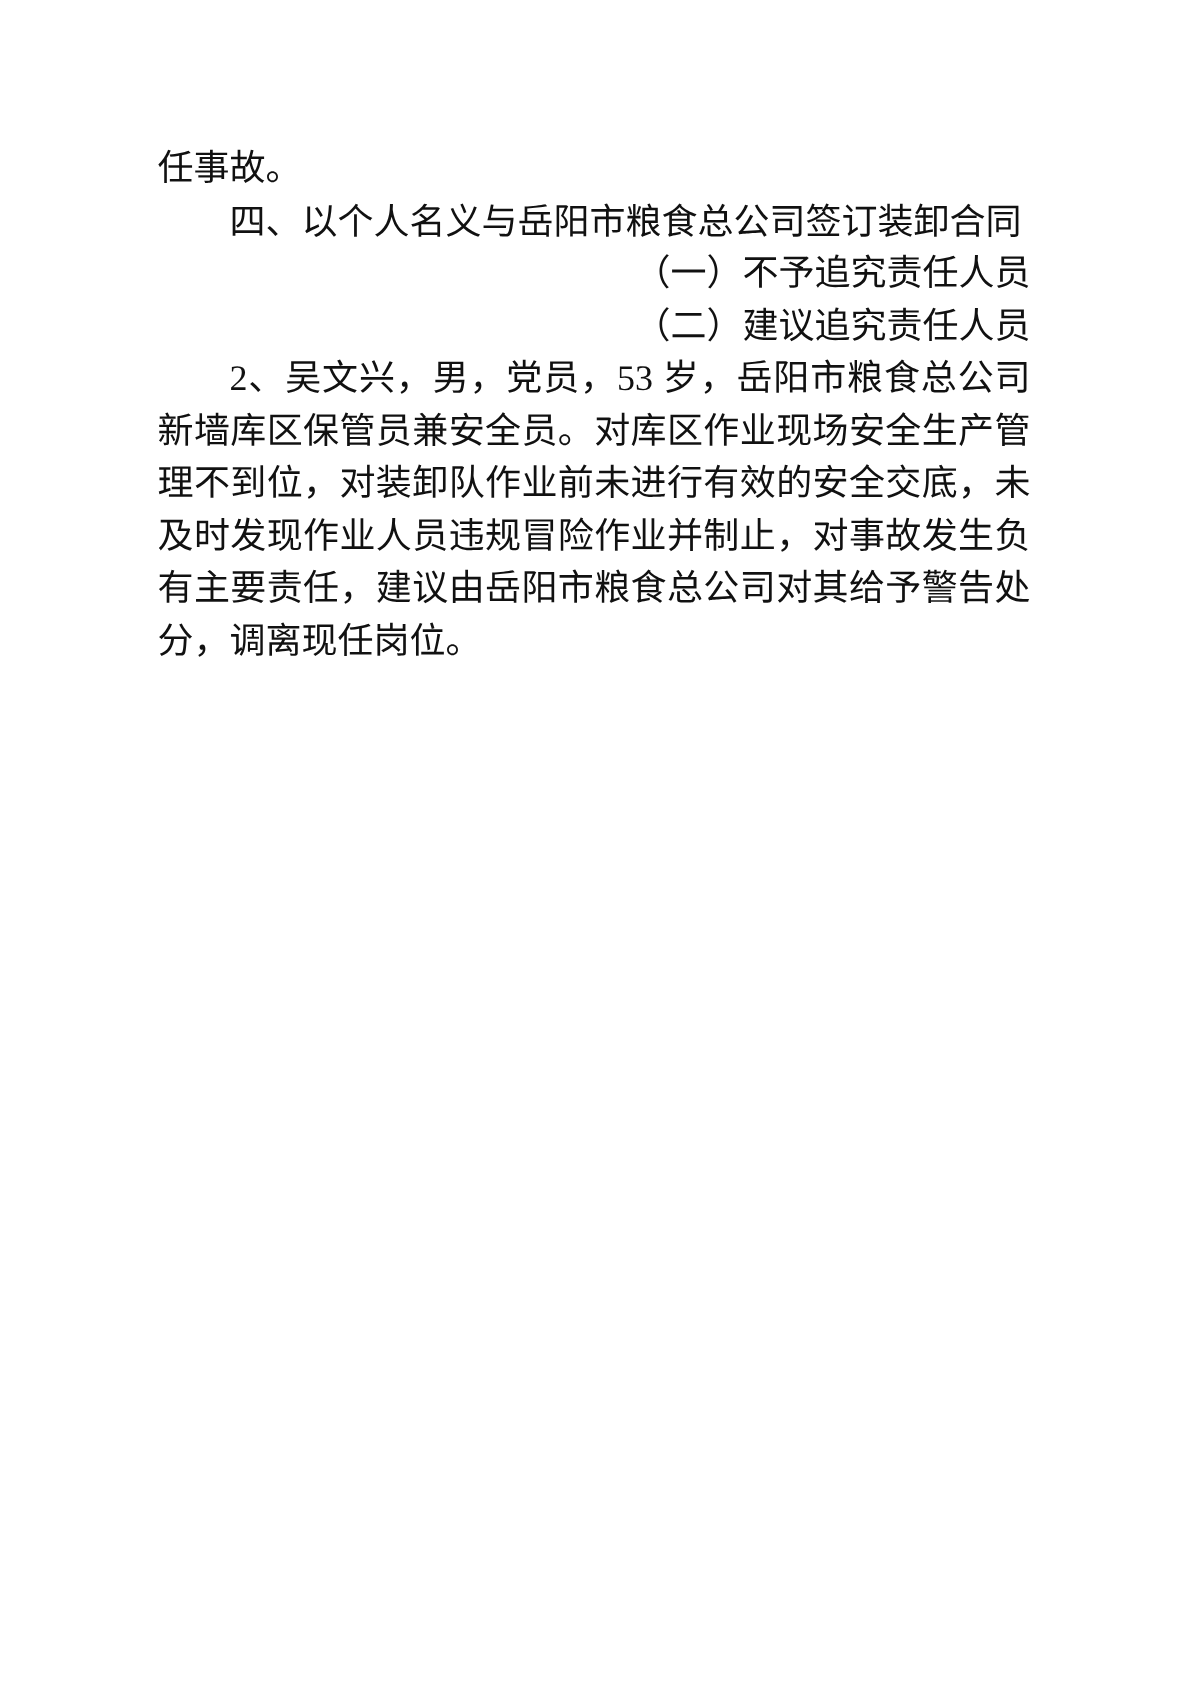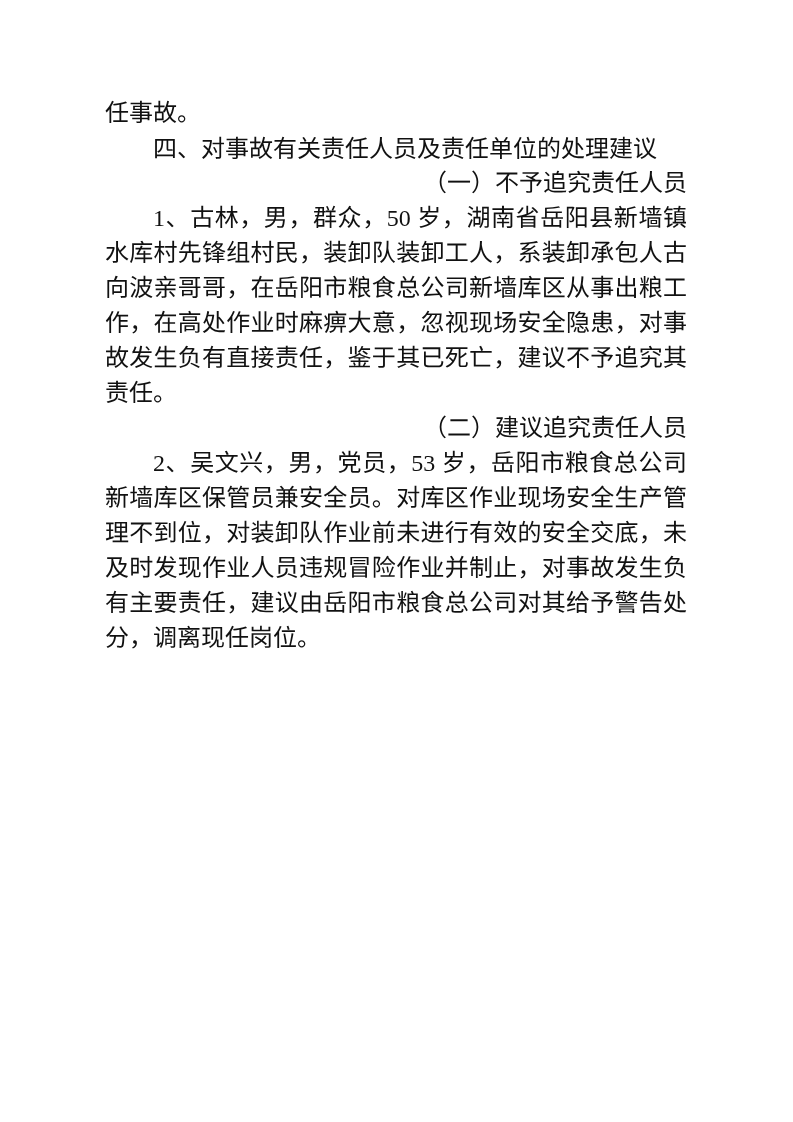--- a/index.html
+++ b/index.html
@@ -50,25 +50,24 @@
   }
 </style>
 </head>
 <body>
 
 <div class="page">
   <div class="content">
 
     <p class="para-continuation">任事故。</p>
 
-    <h1 class="heading-major">四、对事故有关责任人员及责任单位的处理建议</h1>
+    <h1 class="heading-major">四、以个人名义与岳阳市粮食总公司签订装卸合同</h1>
 
     <h2 class="heading-sub">（一）不予追究责任人员</h2>
 
-    <p class="para-indent">1、古林，男，群众，50 岁，湖南省岳阳县新墙镇水库村先锋组村民，装卸队装卸工人，系装卸承包人古向波亲哥哥，在岳阳市粮食总公司新墙库区从事出粮工作，在高处作业时麻痹大意，忽视现场安全隐患，对事故发生负有直接责任，鉴于其已死亡，建议不予追究其责任。</p>
 
     <h2 class="heading-sub">（二）建议追究责任人员</h2>
 
 
     <p class="para-indent">2、吴文兴，男，党员，53 岁，岳阳市粮食总公司新墙库区保管员兼安全员。对库区作业现场安全生产管理不到位，对装卸队作业前未进行有效的安全交底，未及时发现作业人员违规冒险作业并制止，对事故发生负有主要责任，建议由岳阳市粮食总公司对其给予警告处分，调离现任岗位。</p>
 
 
   </div>
 </div>
 

